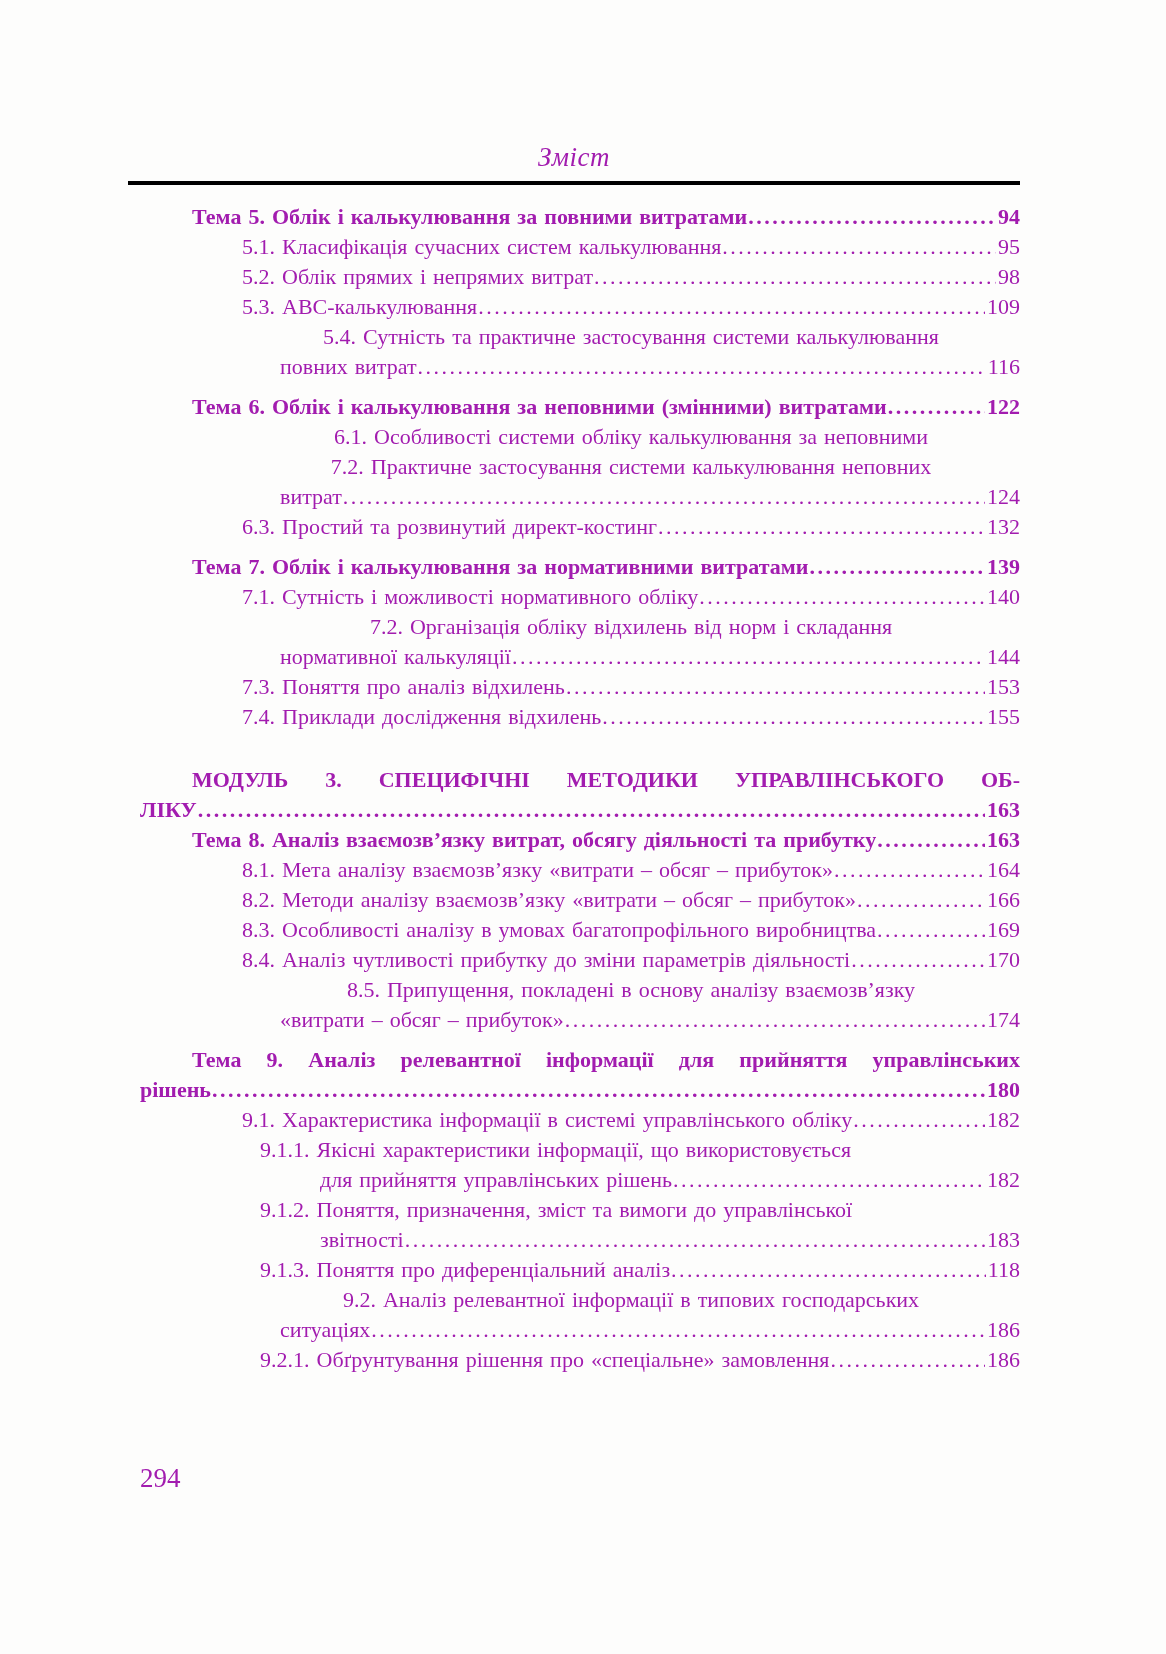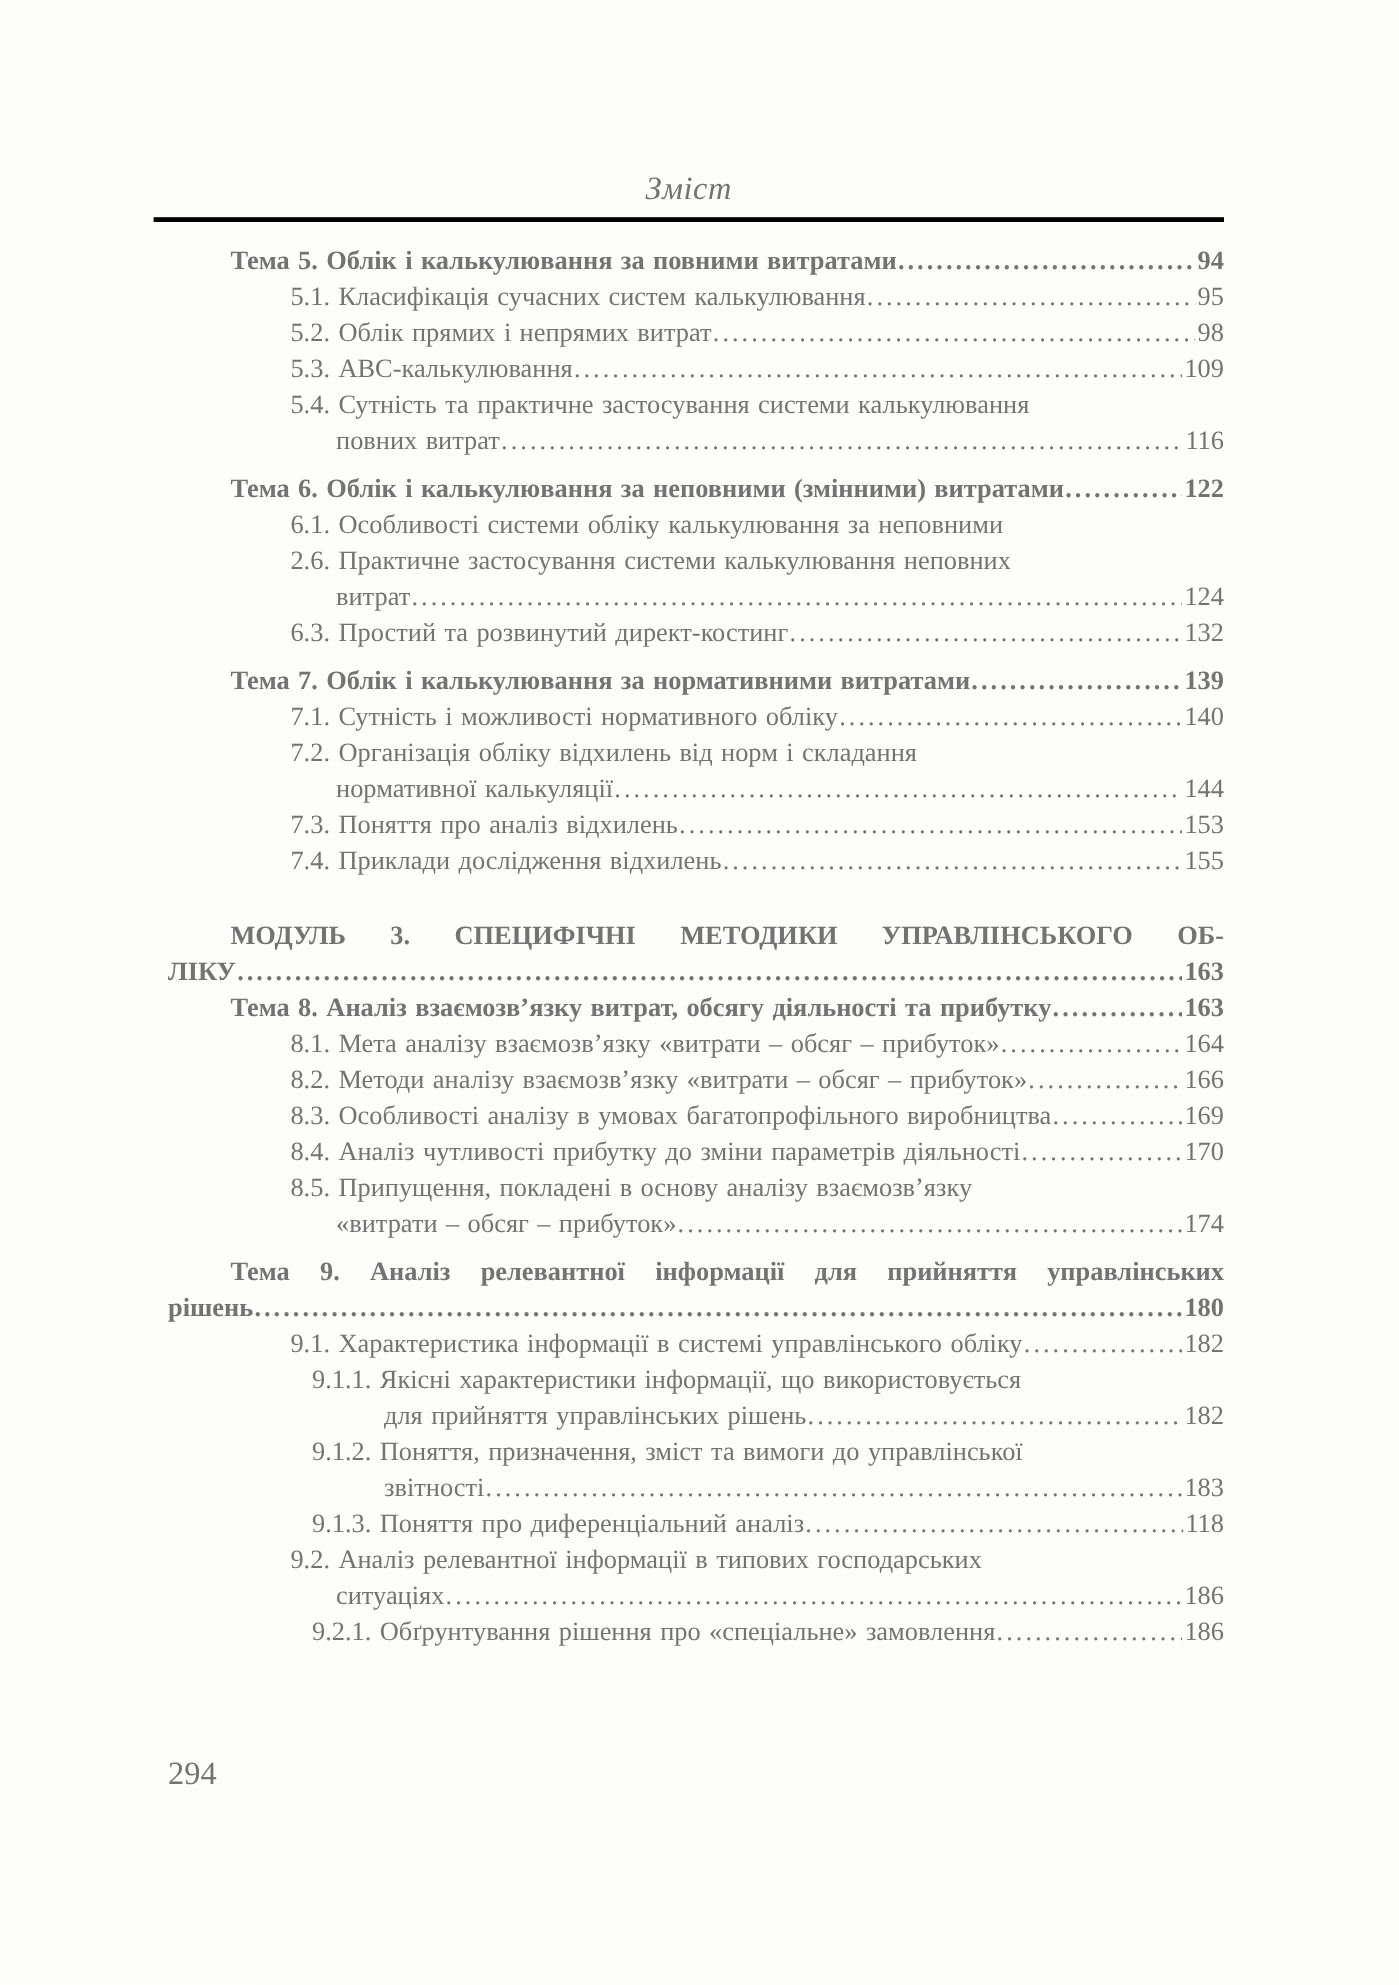--- a/index.html
+++ b/index.html
@@ -70,40 +70,40 @@
   .last-line .pg { flex: 0 0 auto; padding-left: 1px; }
 
   
   .lvl-theme  .first-line { padding-left: 52px; }
   .lvl-theme  .last-line  { padding-left: 52px; justify-content: space-between; }
   .lvl-theme.wrapped .last-line { padding-left: 0; font-family: Liberation Serif, serif; }
 
   .lvl-module .first-line { padding-left: 52px; }
   .lvl-module .last-line  { padding-left: 0; }
 
-  .lvl-sub    .first-line { padding-left: 102px; }
+  .lvl-sub    .first-line { padding-left: 102px; text-align: center; }
   .lvl-sub    .last-line  { padding-left: 102px; }
   .lvl-sub.wrapped .last-line { padding-left: 140px; }
 
   .lvl-subsub .first-line { padding-left: 120px; }
   .lvl-subsub .last-line  { padding-left: 120px; justify-content: space-between; }
   .lvl-subsub.wrapped .last-line { padding-left: 180px; }
 
   .footer-page-number {
     position: absolute;
     left: 140px;
     top: 1462px;
     font-size: 27px;
     line-height: 32px;
   }
 </style>
 </head>
 <body>
 
-<div class="sheet" style="background: rgb(253, 253, 252); color: #737373;">
+<div class="sheet" style="background: rgb(253, 253, 252); color: #a21caf;">
   <div class="header-title">Зміст</div>
 
   <div class="header-rule" style="background: rgb(0, 0, 0);"></div>
 
   <div class="toc">
   <div class="entry lvl-theme bold">
 
     <div class="last-line">
       <span class="txt">Тема 5. Облік і калькулювання за повними витратами</span>
       <span class="dots"></span>
@@ -159,21 +159,21 @@
   </div>
 
   <div class="entry lvl-sub wrapped">
     <div class="first-line">
       <span class="txt">6.1. Особливості системи обліку калькулювання за неповними</span>
     </div>
   </div>
 
   <div class="entry lvl-sub wrapped">
     <div class="first-line">
-      <span class="txt">2.6. Практичне застосування системи калькулювання неповних</span>
+      <span class="txt">7.2. Практичне застосування системи калькулювання неповних</span>
     </div>
     <div class="last-line">
       <span class="txt">витрат</span>
       <span class="dots"></span>
       <span class="pg">124</span>
     </div>
   </div>
 
   <div class="entry lvl-sub">
 

